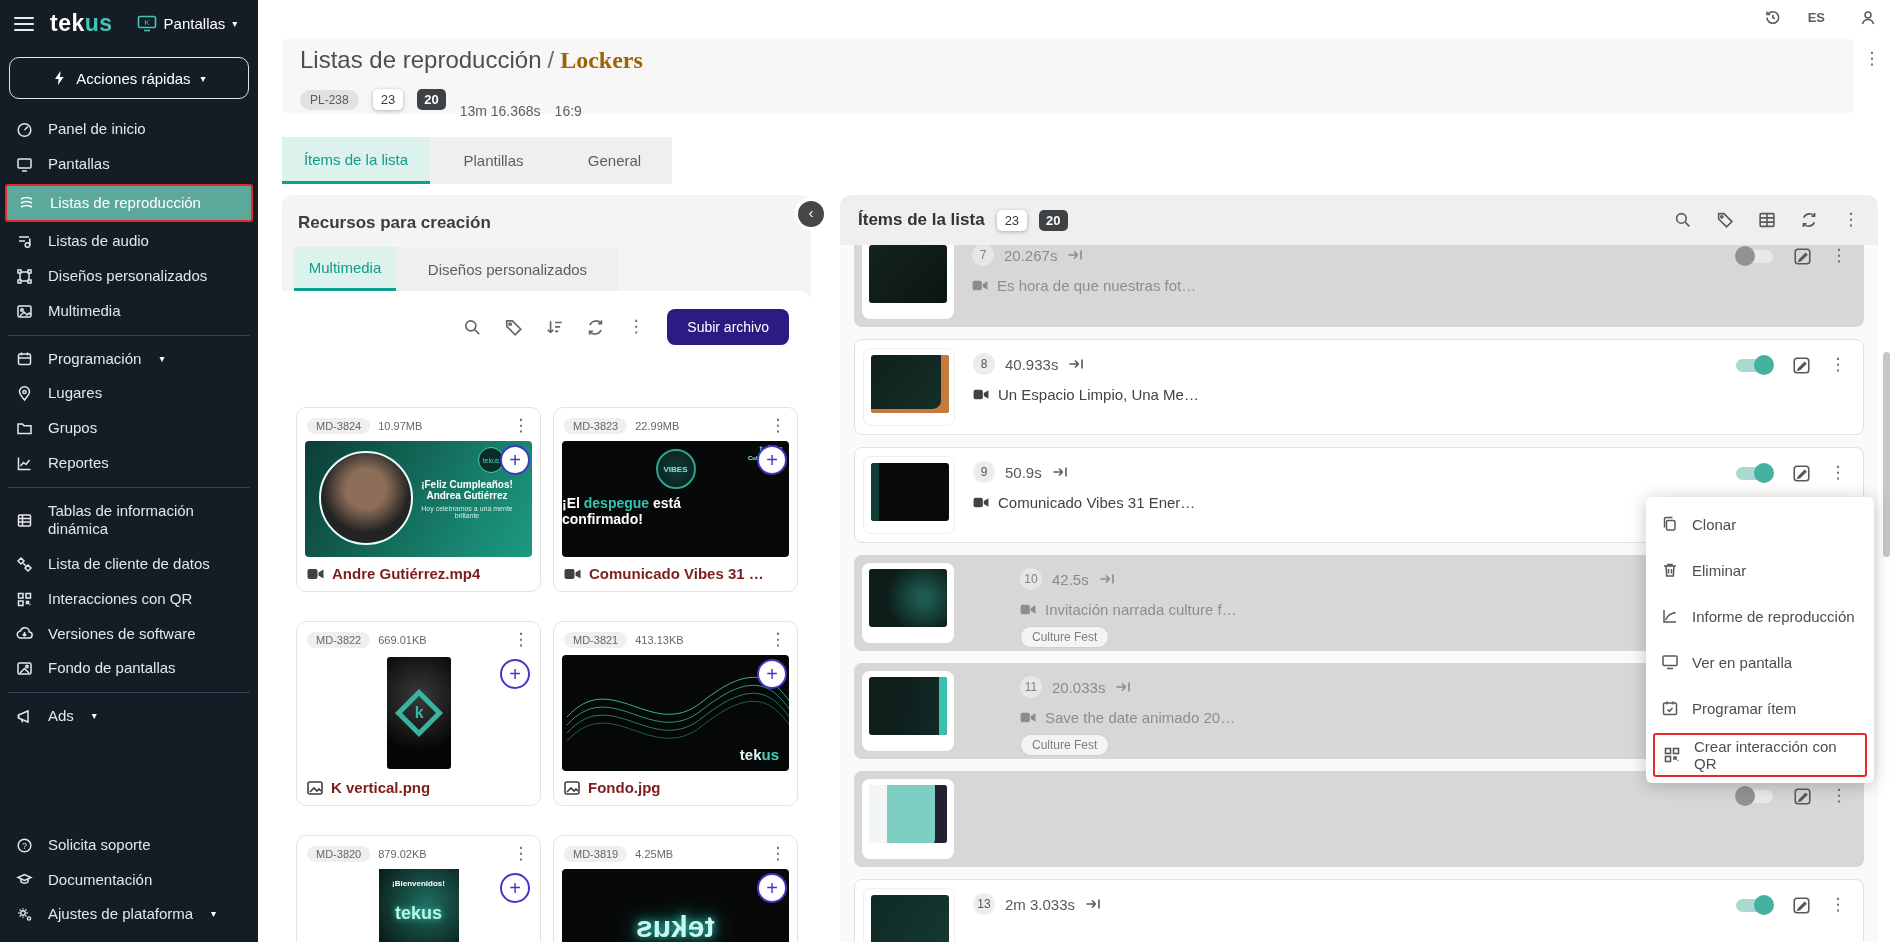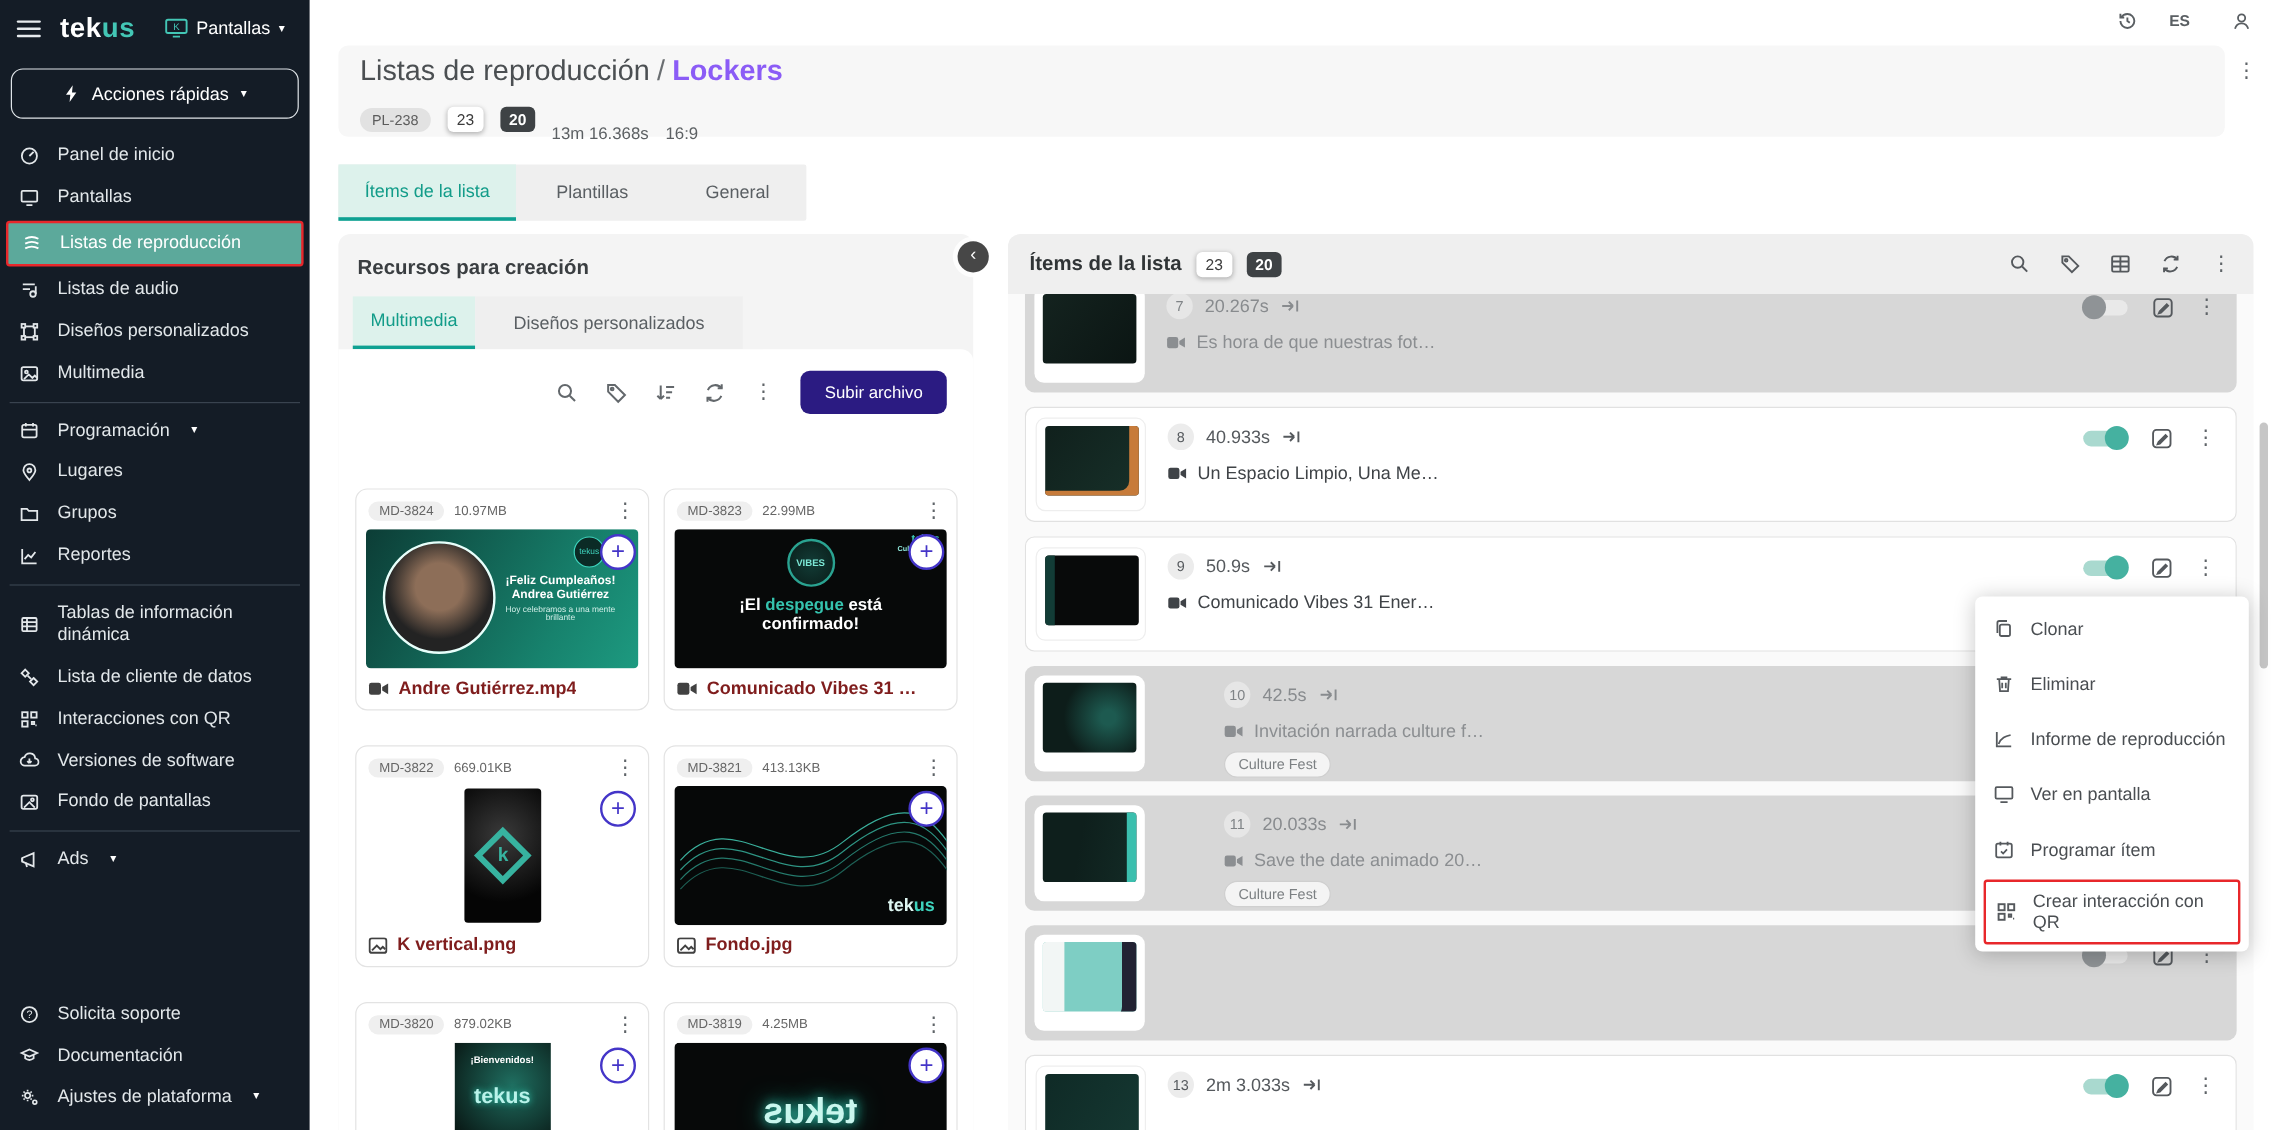--- a/index.html
+++ b/index.html
@@ -32,21 +32,21 @@
   
   .main { position:absolute; left:258px; top:0; width:1639px; height:942px; background:#fff; }
 
   .tb-right { position:absolute; right:20px; top:8px; display:flex; align-items:center; gap:26px; color:#5a5f63; }
   .lang { font-size:13px; font-weight:bold; color:#5a5f63; display:flex; align-items:center; gap:3px; cursor:pointer; }
 
   .hdr { position:absolute; left:24px; top:38px; width:1572px; height:76px; background:#f7f7f7; border-radius:8px; padding:8px 18px; }
   .hdr-title { font-size:24px; color:#4b4f52; }
   .hdr-title .crumb { font-weight:400; }
   .hdr-title .slash { color:#6a6e71; margin:0 6px; }
-  .hdr-title .cur { font-weight:bold; color:#8b5cf6; }
+  .hdr-title .cur { font-weight:bold; color:#a16207;font-family:Liberation Serif, serif; }
   .hdr-meta { display:flex; align-items:center; gap:14px; margin-top:6px; }
   .pill-id { background:#e2e2e2; color:#5c5c5c; font-size:12px; padding:3px 10px; border-radius:10px; }
   .badge-w { background:#fff; color:#3c3c3c; font-size:13px; padding:3px 8px; border-radius:5px; box-shadow:0 1px 4px rgba(0,0,0,.28); }
   .badge-d { background:#3e4245; color:#fff; font-size:13px; font-weight:bold; padding:3px 7px; border-radius:5px; }
   .meta-txt { font-size:14px; color:#5c6063;margin-top:23px; }
   .hdr-kebab { position:absolute; left:1605px; top:48px; }
 
   .kebab { width:18px; height:22px; color:#5f6468; font-size:17px; line-height:22px; text-align:center; cursor:pointer; user-select:none; }
 
   
@@ -82,21 +82,21 @@
   .art-c1 .photo { position:absolute; left:14px; top:10px; width:94px; height:94px; border-radius:50%;
     background:radial-gradient(circle at 50% 40%, #8d6e58 28%, #232323 62%); border:2px solid #e8fffb; }
   .art-c1 .cap { position:absolute; right:10px; top:38px; width:110px; text-align:center; color:#fff; font-size:10px; font-weight:bold; }
   .art-c1 .sub { font-weight:normal; font-size:7px; color:#cfeee7; margin-top:4px; }
   .art-c1 .mini-logo { position:absolute; right:28px; top:6px; width:26px; height:26px; border-radius:50%; border:1.5px solid #3ed3bd;
     color:#3ed3bd; font-size:7px; display:flex; align-items:center; justify-content:center; background:#0b2b26; }
   .art-dark { position:absolute; inset:0; background:#070909; }
   .vibes-badge { position:absolute; left:50%; top:8px; transform:translateX(-50%); width:40px; height:40px; border-radius:50%;
     background:radial-gradient(circle,#123c36,#0a1c19); border:2px solid #2aa391; color:#7de8d6; font-size:8px; font-weight:bold;
     display:flex; align-items:center; justify-content:center; }
-  .despegue { position:absolute; left:0; right:0; top:54px; text-align:center; color:#fff; font-size:14px; font-weight:bold; }
+  .despegue { position:absolute; left:0; right:0; top:54px; text-align:left; color:#fff; font-size:14px; font-weight:bold; }
   .despegue .acc { color:#35c3ae; }
   .corner-logo { position:absolute; right:6px; top:4px; font-size:9px; font-weight:bold; color:#3ed3bd; text-align:right; line-height:1.1; }
   .corner-logo small { display:block; font-size:6px; color:#8fe7da; }
   .art-white { position:absolute; inset:0; background:#fff; display:flex; align-items:center; justify-content:center; }
   .kvert { width:64px; height:112px; background:radial-gradient(circle at 50% 35%, #3a3a3a, #050505 70%); border-radius:3px;
     display:flex; align-items:center; justify-content:center; }
   .kdiamond { width:34px; height:34px; border:5px solid #37b3a0; transform:rotate(45deg); display:flex; align-items:center; justify-content:center; }
   .kdiamond span { transform:rotate(-45deg); color:#37b3a0; font-weight:bold; font-size:16px; }
   .art-wave { position:absolute; inset:0; background:#060808; }
   .tekus-mark { position:absolute; right:10px; bottom:8px; color:#def7f2; font-weight:bold; font-size:15px; }
@@ -152,21 +152,21 @@
   .a10 { background:radial-gradient(circle at 70% 50%, #1d5a50 10%, #0d1d1a 60%); }
   .a11 { background:linear-gradient(100deg,#0e1f1c 40%,#132b26); box-shadow:inset -30px 0 0 -22px #3bbfae; }
   .a12 { background:#7ecec4; box-shadow:inset -26px -8px 0 -14px #223, inset 30px 0 0 -12px #f2f6f5; }
   .a13 { background:linear-gradient(120deg,#0f2a26,#153832); }
 
   
   .cmenu { position:absolute; left:1388px; top:497px; width:228px; background:#fff; border-radius:6px;
     box-shadow:0 2px 18px rgba(0,0,0,.22); padding:4px 0; z-index:40; }
   .citem { display:flex; align-items:center; gap:13px; height:46px; padding:0 15px; font-size:15px; color:#4a4e52; cursor:pointer; }
   .citem .cic { color:#55595d; flex:0 0 18px; }
-  .citem.hl { border:2px solid #e8272b; border-radius:3px; margin:2px 7px; height:54px; padding:0 8px; }
+  .citem.hl { border:2px solid #e8272b; border-radius:3px; margin:2px 7px; height:44px; padding:0 8px; }
 
   .scrollthumb { position:absolute; left:1625px; top:352px; width:7px; height:205px; background:#c6c6c6; border-radius:4px; }
 </style>
 </head>
 <body>
 
 <div class="sidebar">
   <div class="sb-top">
     <div class="hamburger">
         <i></i>

